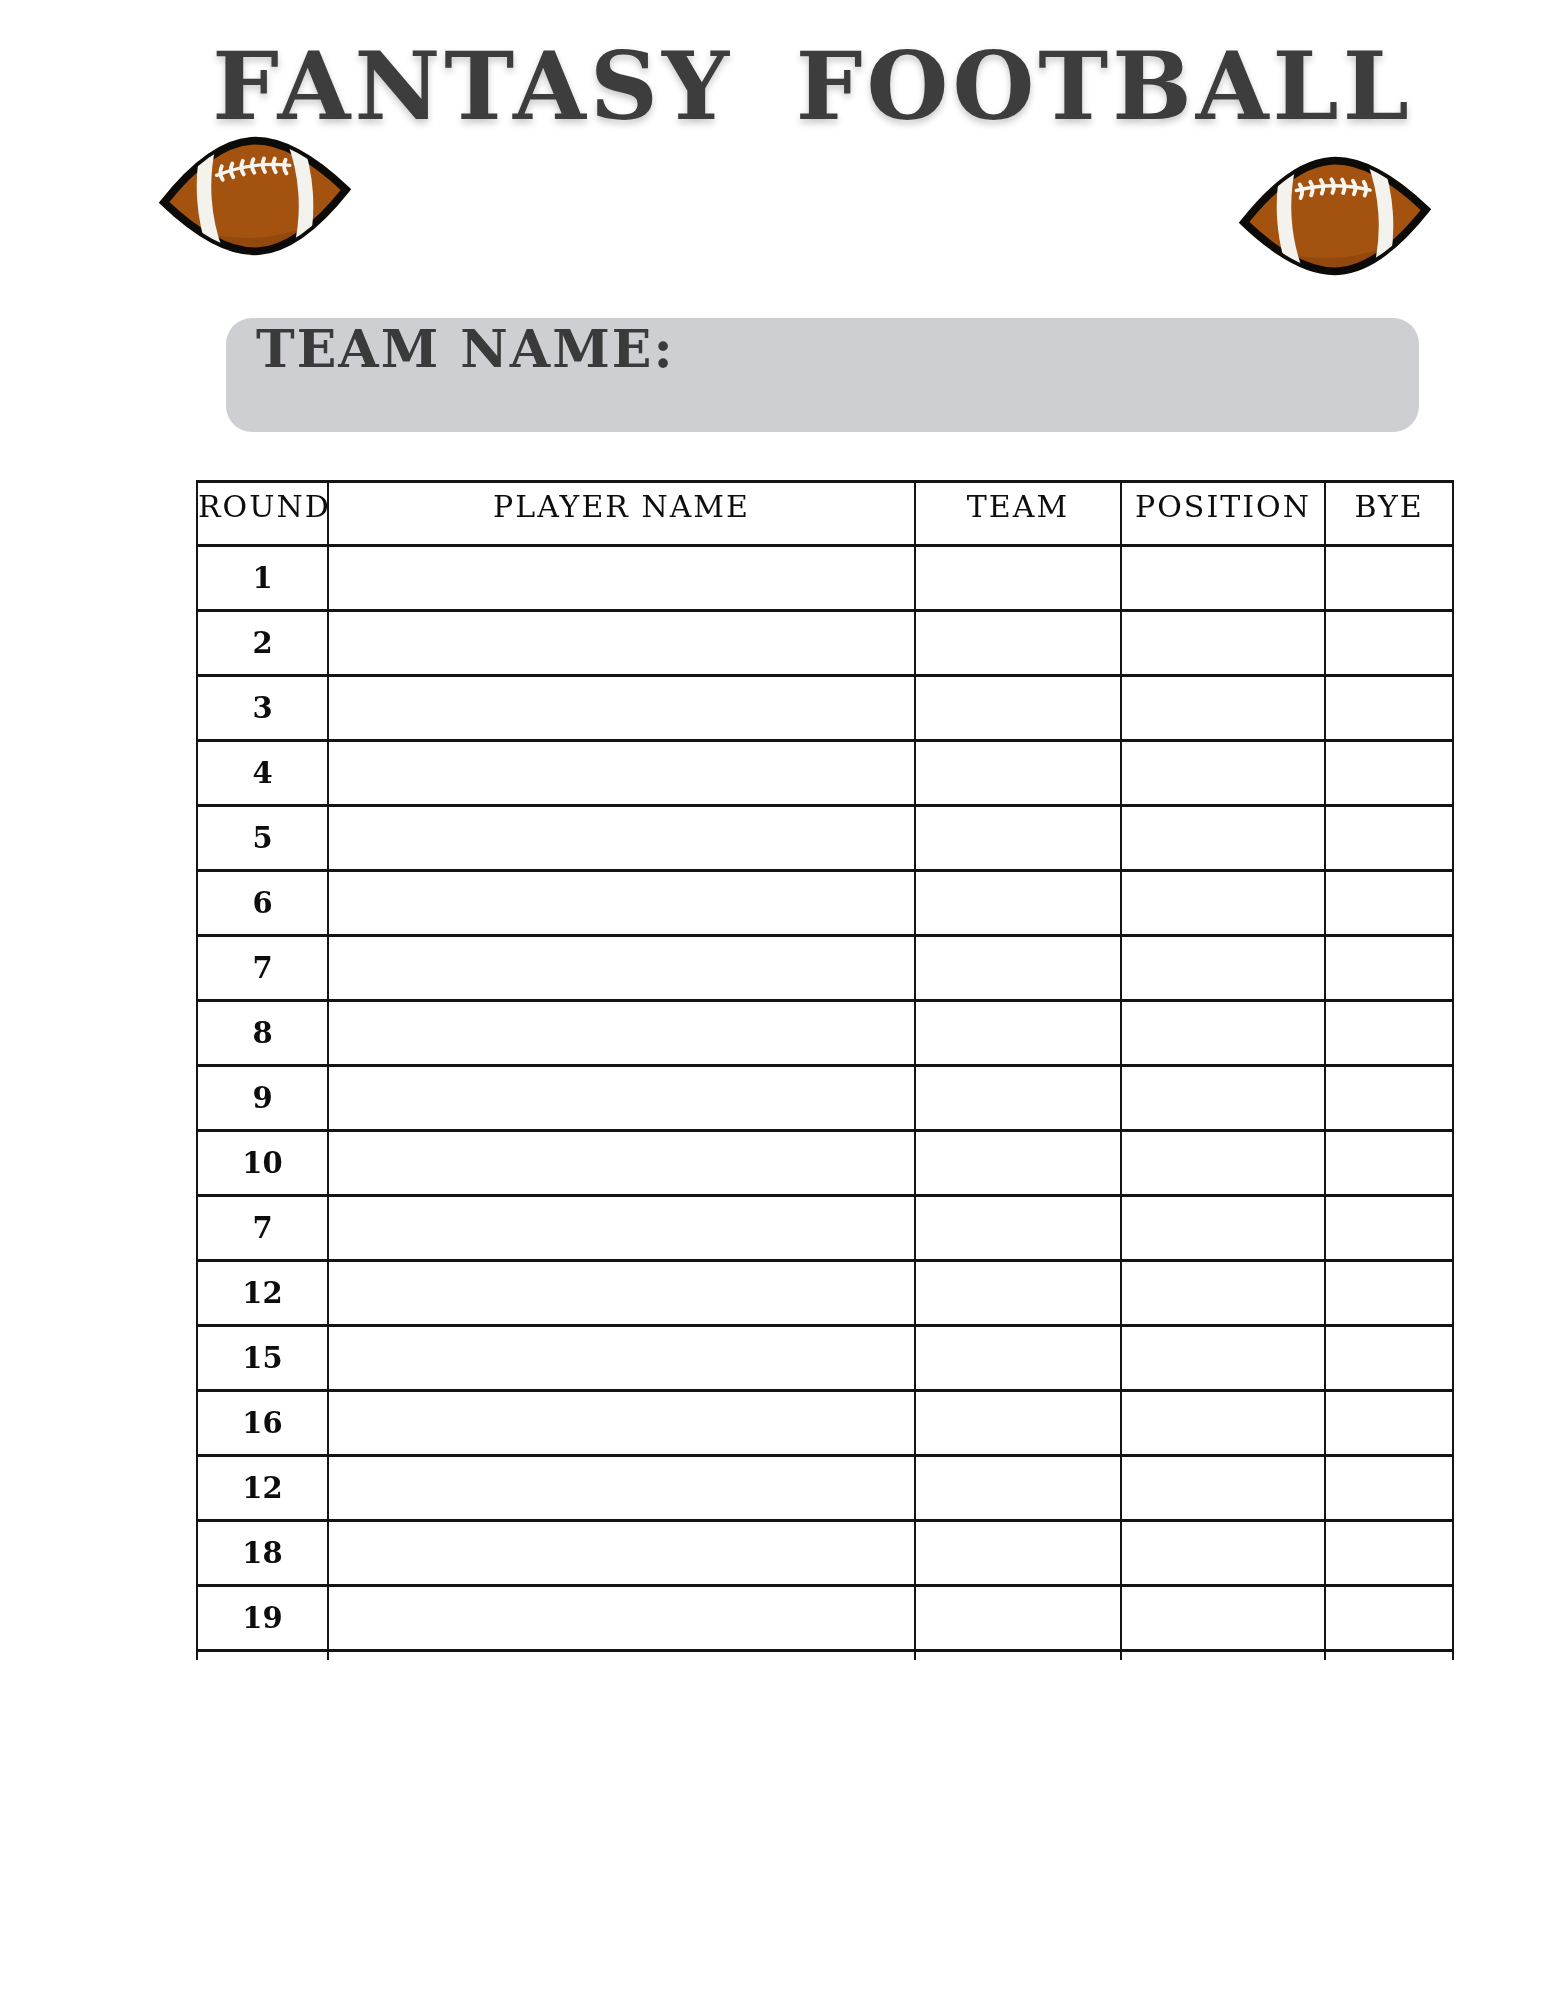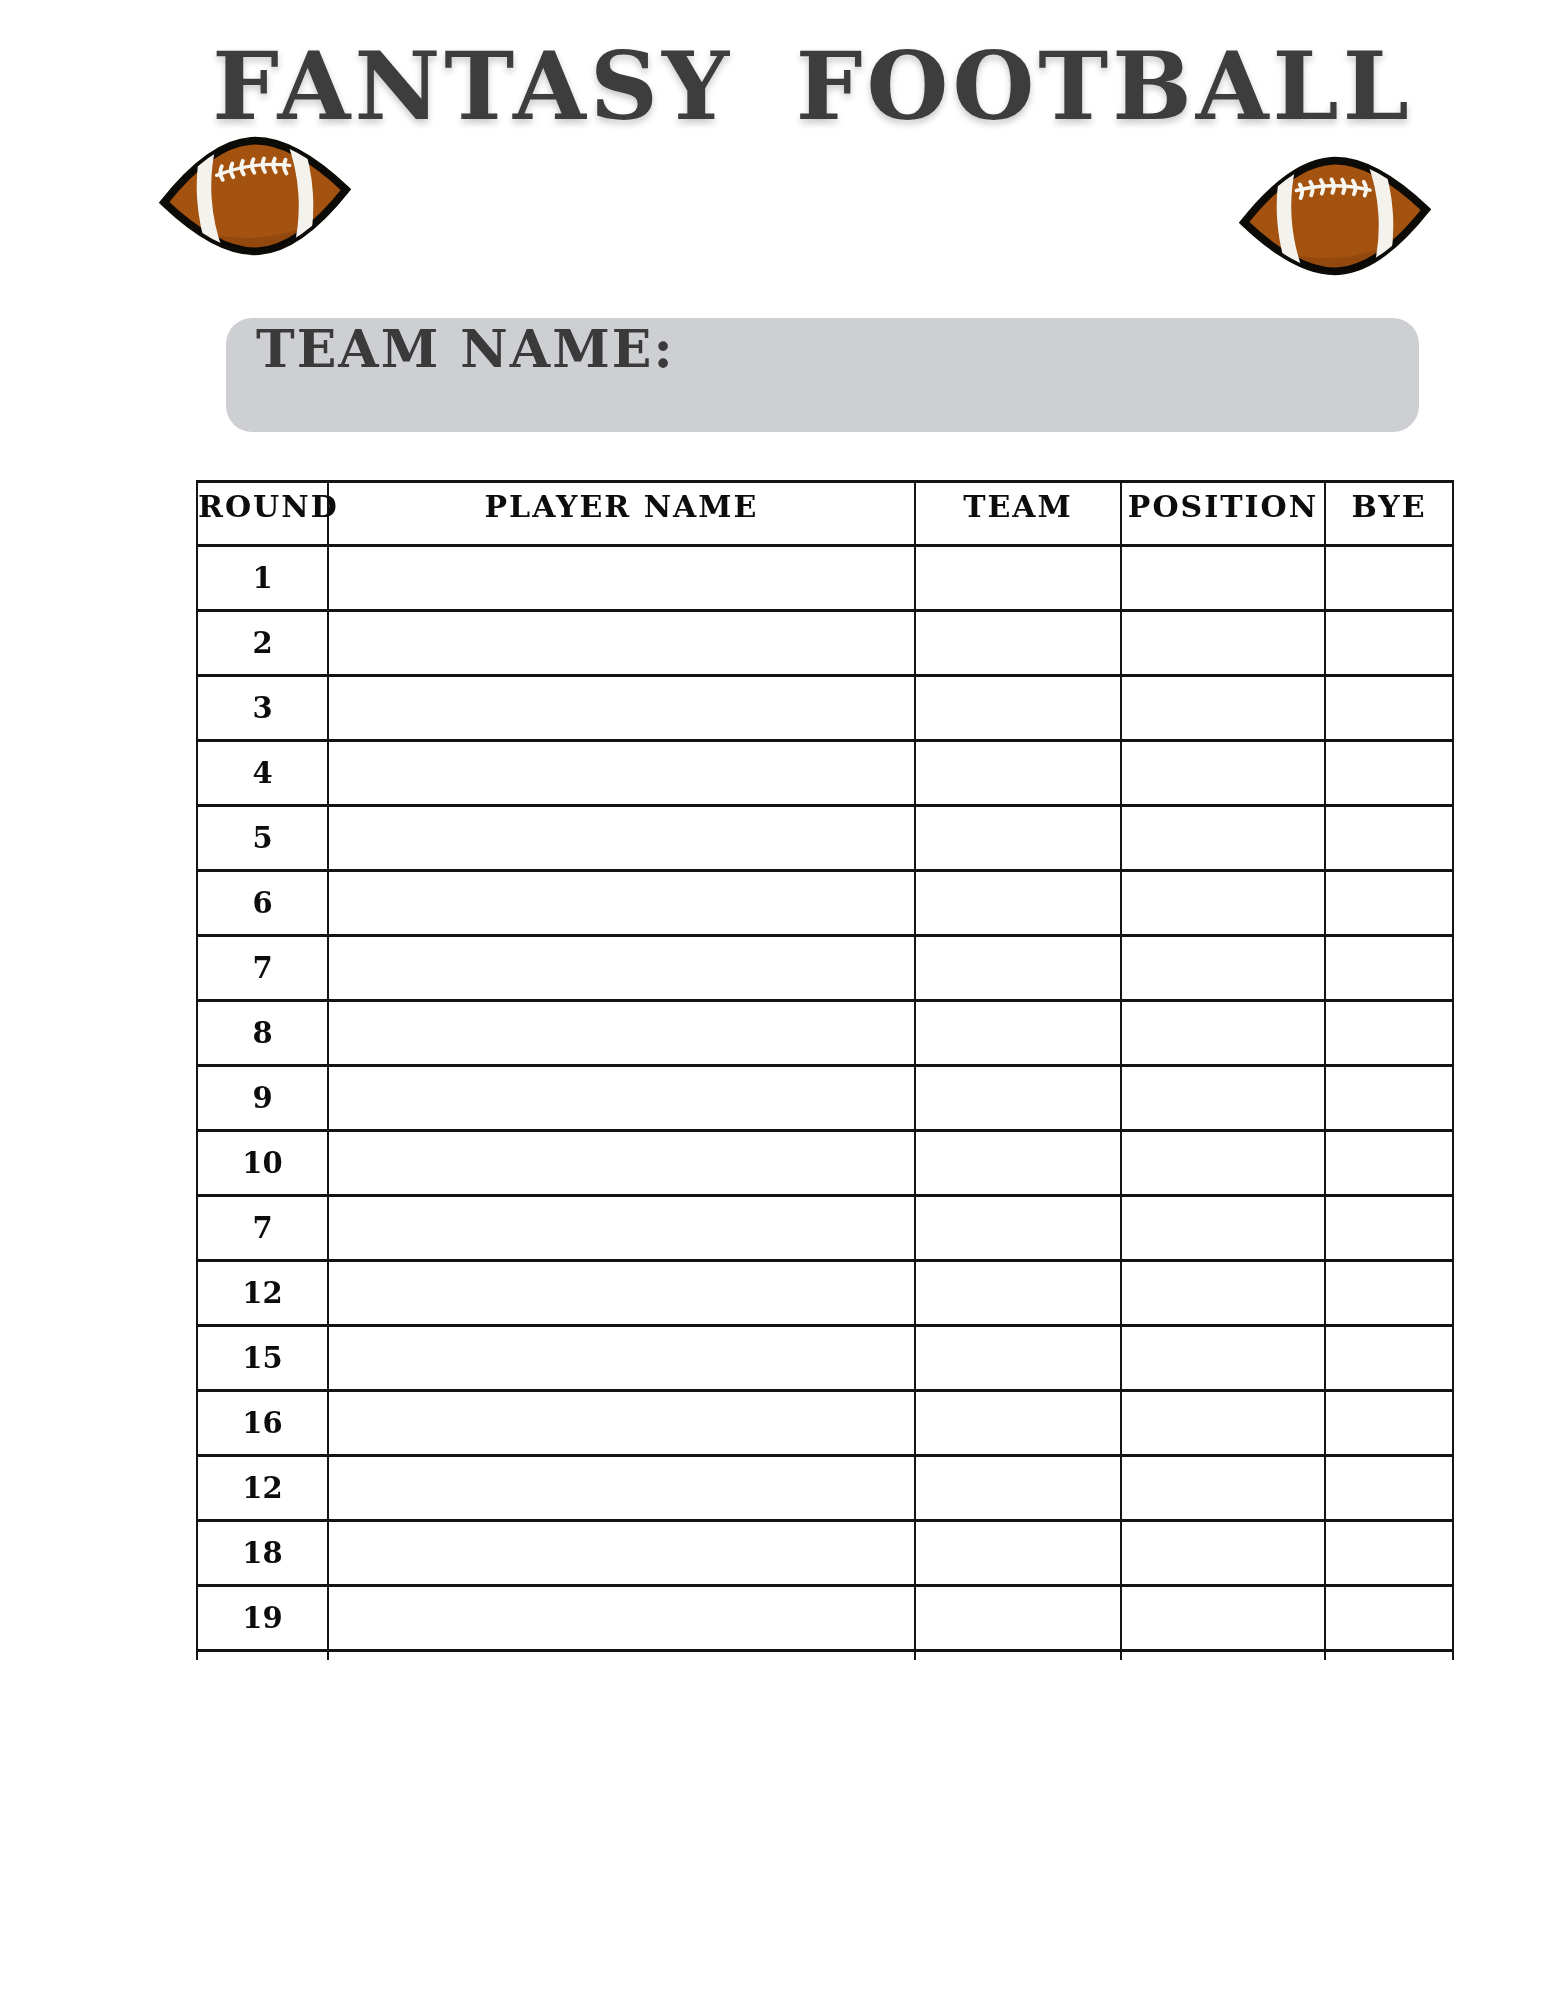--- a/index.html
+++ b/index.html
@@ -78,21 +78,21 @@
     border-right: 2px solid var(--border-color, #141414);
     border-top: 3px solid var(--border-color, #141414);
     border-bottom: 3px solid var(--border-color, #141414);
     text-align: center;
     vertical-align: middle;
     background: #ffffff;
   }
   .draft-table thead tr { height: 64px; }
   .draft-table tbody tr { height: 65px; }
   .draft-table th {
-    font-weight: bold;
+    font-weight: normal;
     font-size: 30px;
     letter-spacing: 2px;
     color: #0d0d0d;
     vertical-align: middle;
     padding-bottom: 14px;
   }
   .draft-table td {
     font-weight: bold;
     font-size: 29px;
     color: #0d0d0d;

